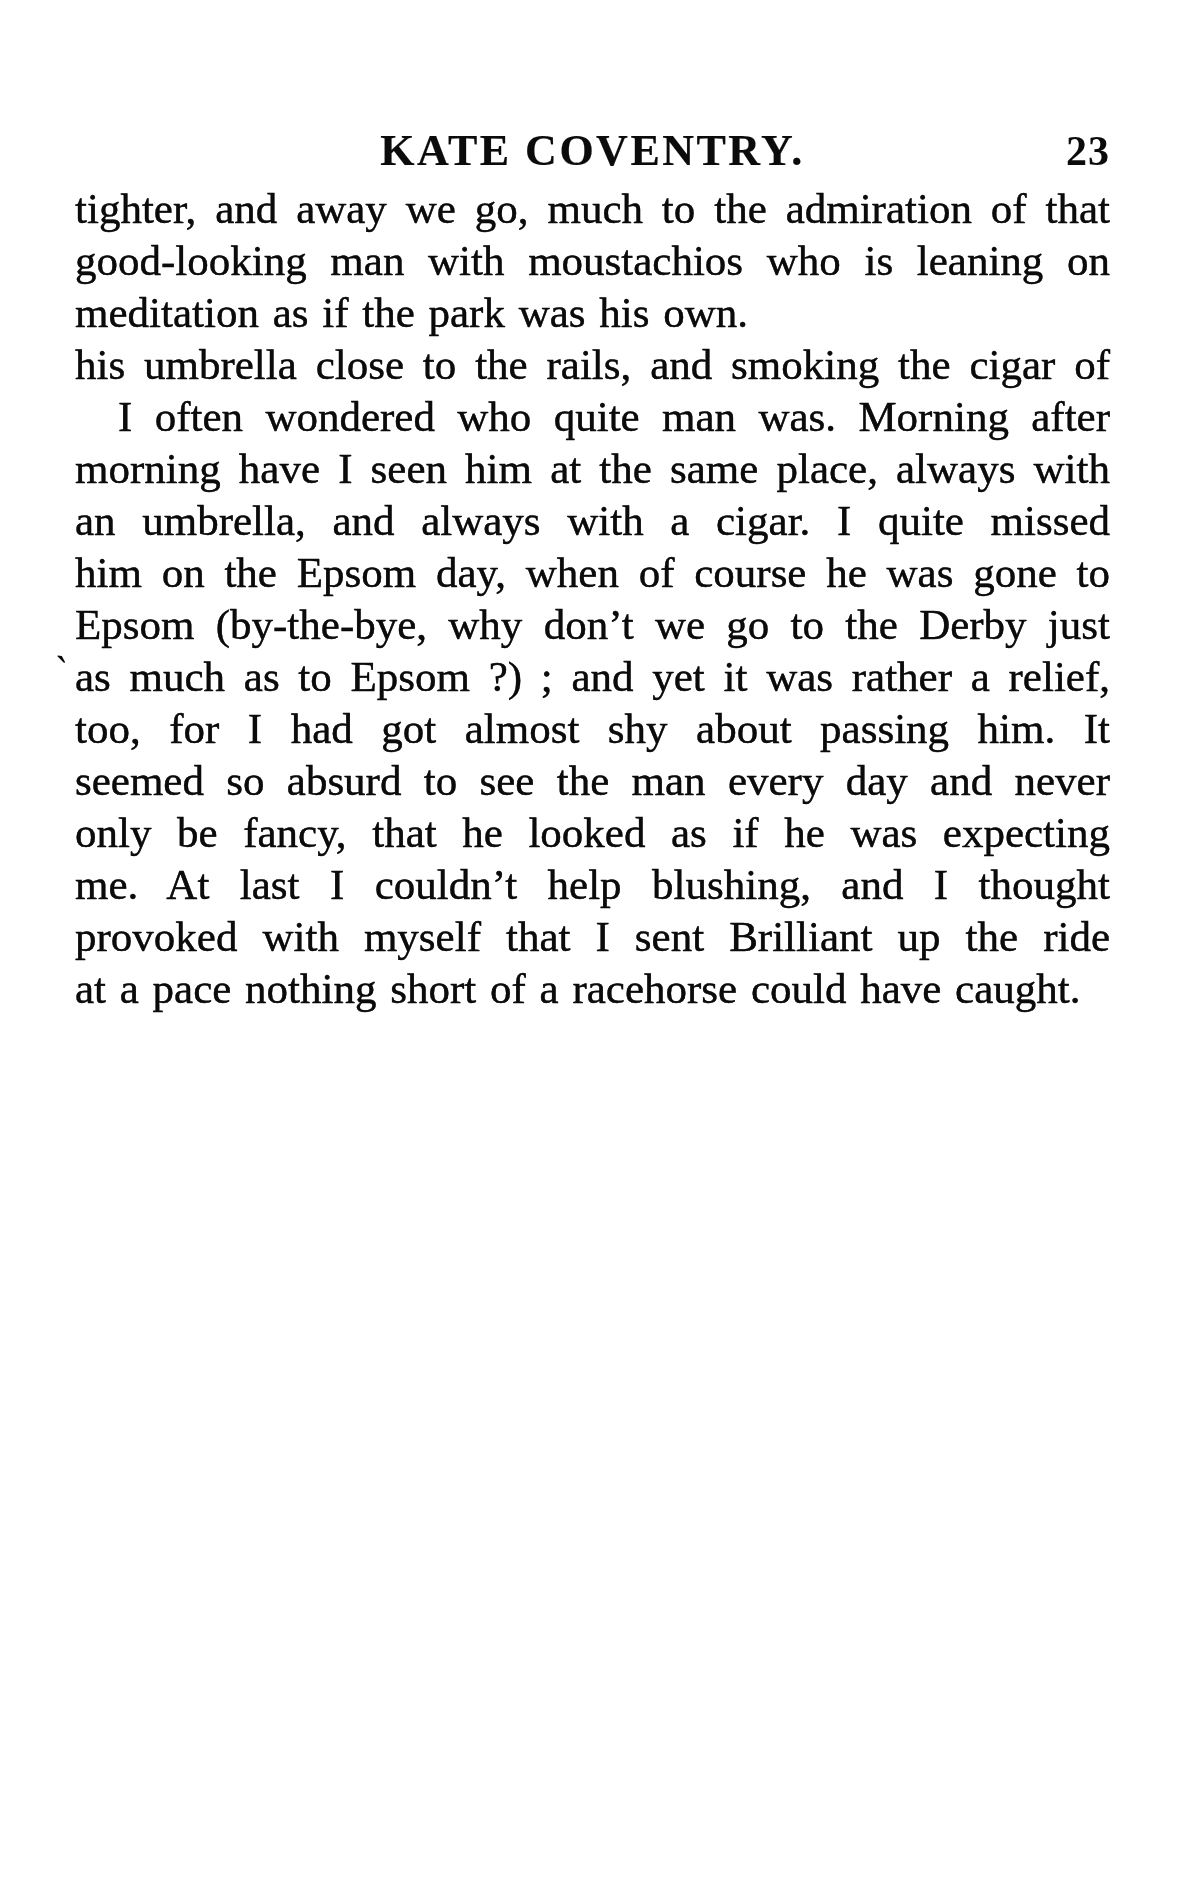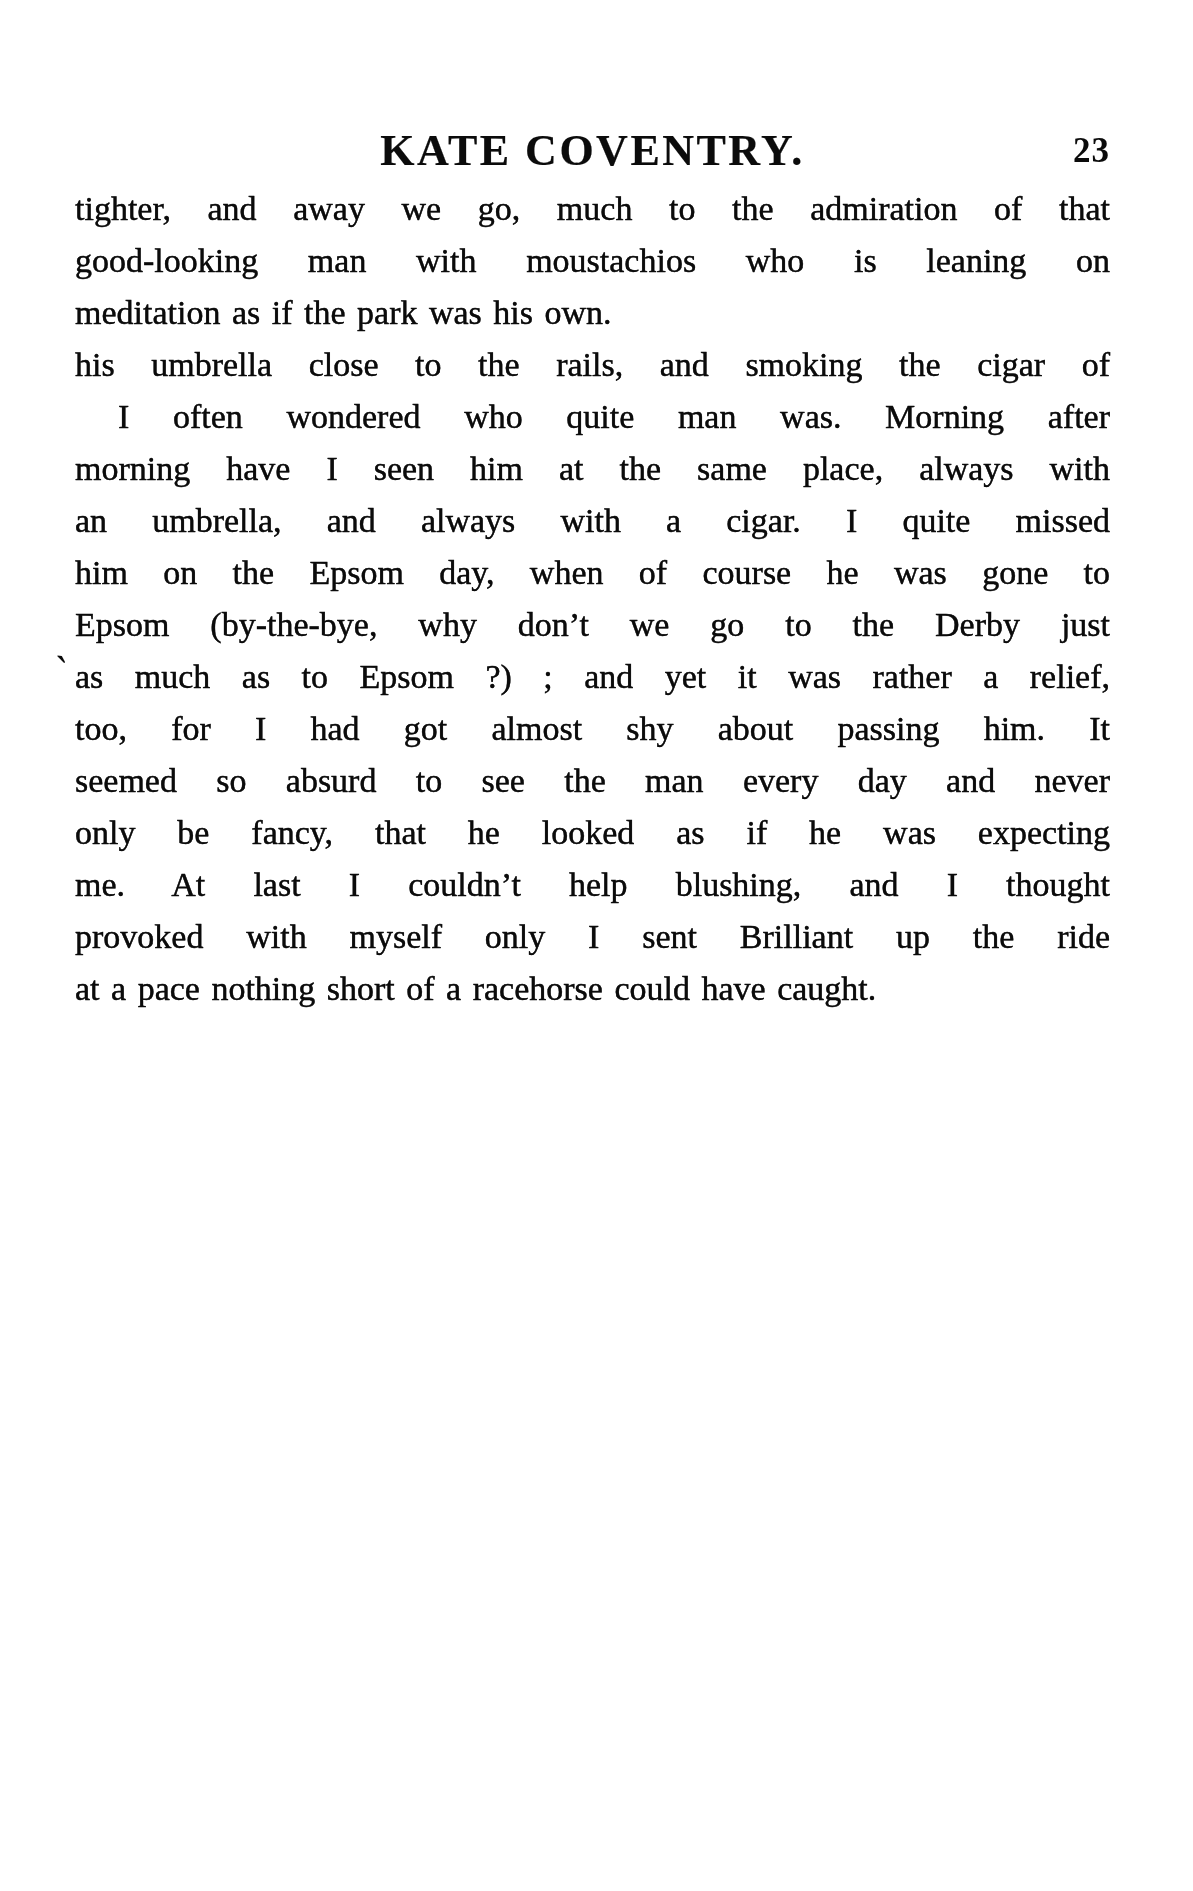--- a/index.html
+++ b/index.html
@@ -31,34 +31,34 @@
     font-size: 44px;
     line-height: 46px;
     font-weight: 700;
     letter-spacing: 2.5px;
     -webkit-text-stroke: 0.2px currentColor;
   }
   .head-page-num {
     position: absolute;
     right: 0;
     top: 0;
-    font-size: 35px;
+    font-size: 42px;
     line-height: 46px;
     font-weight: 700;
     letter-spacing: 1px;
   }
   
   .text-block {
     position: absolute;
     left: 75px;
     top: 183px;
     width: 1035px;
   }
   .line {
-    font-size: 34px;
+    font-size: 43px;
     line-height: 52px;
     text-align: justify;
     text-align-last: justify;
     -webkit-text-stroke: 0.35px currentColor;
     text-shadow: 0 0 0.4px rgba(0,0,0,0.55);
   }
   .line.para-end {
     text-align-last: left;
     word-spacing: 3px;
   }
@@ -96,17 +96,17 @@
     <div class="line indent">I often wondered who quite man was.  Morning after</div>
     <div class="line">morning have I seen him at the same place, always with</div>
     <div class="line">an umbrella, and always with a cigar.  I quite missed</div>
     <div class="line">him on the Epsom day, when of course he was gone to</div>
     <div class="line">Epsom (by-the-bye, why don’t we go to the Derby just</div>
     <div class="line">as much as to Epsom ?) ;  and yet it was rather a relief,</div>
     <div class="line">too, for I had got almost shy about passing him.  It</div>
     <div class="line">seemed so absurd to see the man every day and never</div>
     <div class="line">only be fancy, that he looked as if he was expecting</div>
     <div class="line">me.  At last I couldn’t help blushing, and I thought</div>
-    <div class="line">provoked with myself only I sent Brilliant up the ride</div>
+    <div class="line">provoked with myself that I sent Brilliant up the ride</div>
     <div class="line para-end">at a pace nothing short of a racehorse could have caught.</div>
   </main>
 
 </div>
 
 </body></html>

